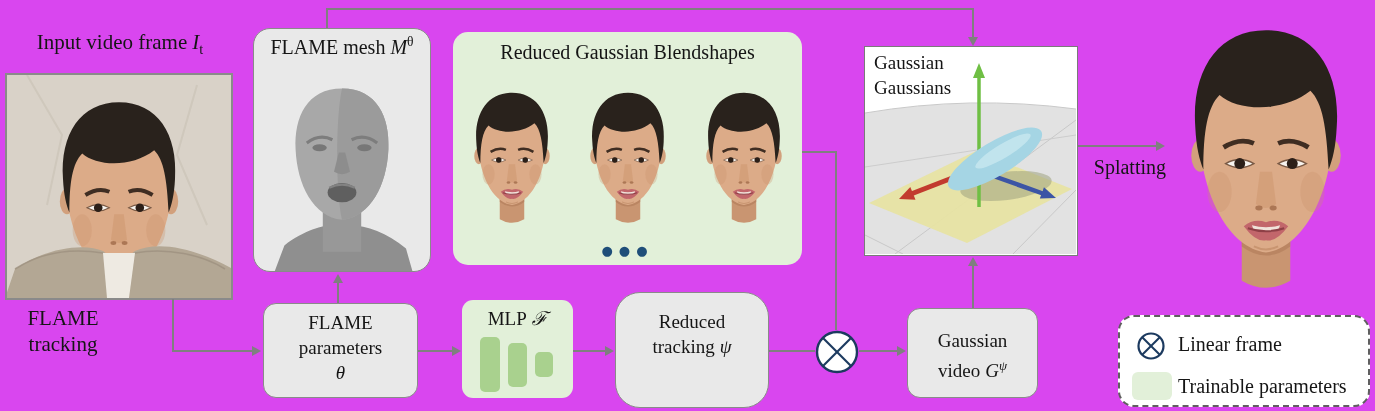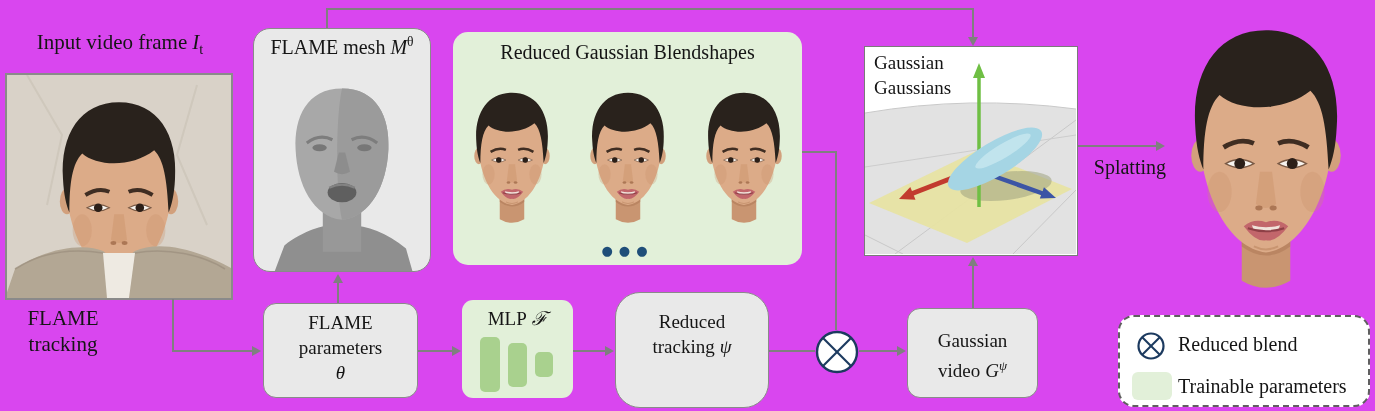--- a/index.html
+++ b/index.html
@@ -189,21 +189,21 @@
       <span>video</span><i class="mathgap">G</i><sup><i>ψ</i></sup>
     </div>
   </div>
 
   <div class="legend">
     <svg style="position:absolute;left:16px;top:14px;" width="30" height="30">
       <circle cx="15" cy="15" r="12.5" fill="#ffffff" stroke="#1c3a5f" stroke-width="2.2"></circle>
       <line x1="6.2" y1="6.2" x2="23.8" y2="23.8" stroke="#1c3a5f" stroke-width="2"></line>
       <line x1="23.8" y1="6.2" x2="6.2" y2="23.8" stroke="#1c3a5f" stroke-width="2"></line>
     </svg>
-    <div class="row-label" style="top:16px;">Reduced blend</div>
+    <div class="row-label" style="top:16px;">Linear frame</div>
     <div class="swatch"></div>
     <div class="row-label" style="top:58px;">Trainable parameters</div>
   </div>
 
   <div class="vline" style="left:326px;top:8px;height:20px;"></div>
   <div class="hline" style="left:326px;top:8px;width:648px;"></div>
   <div class="vline" style="left:972px;top:8px;height:30px;"></div>
   <div class="arr down" style="left:968px;top:37px;"></div>
 
   <div class="arr up" style="left:333px;top:274px;"></div>

